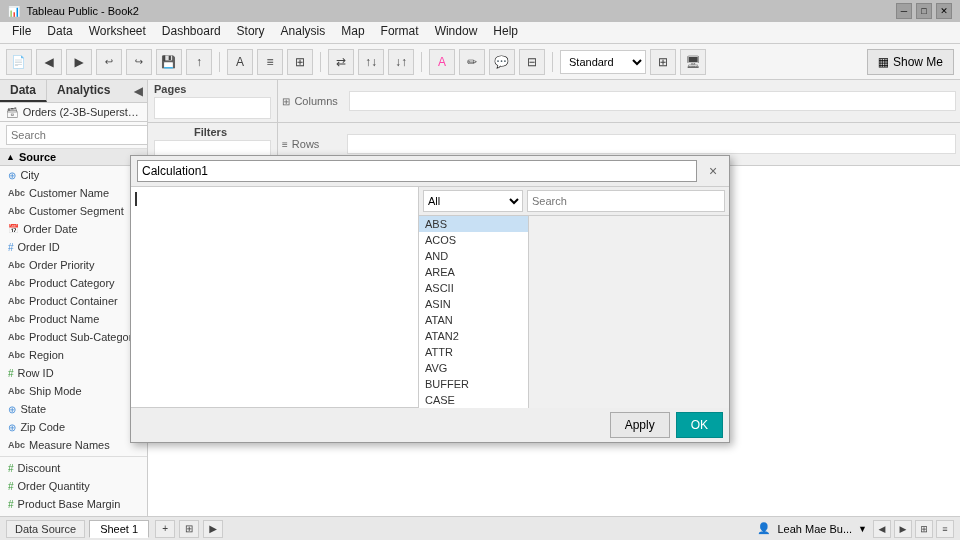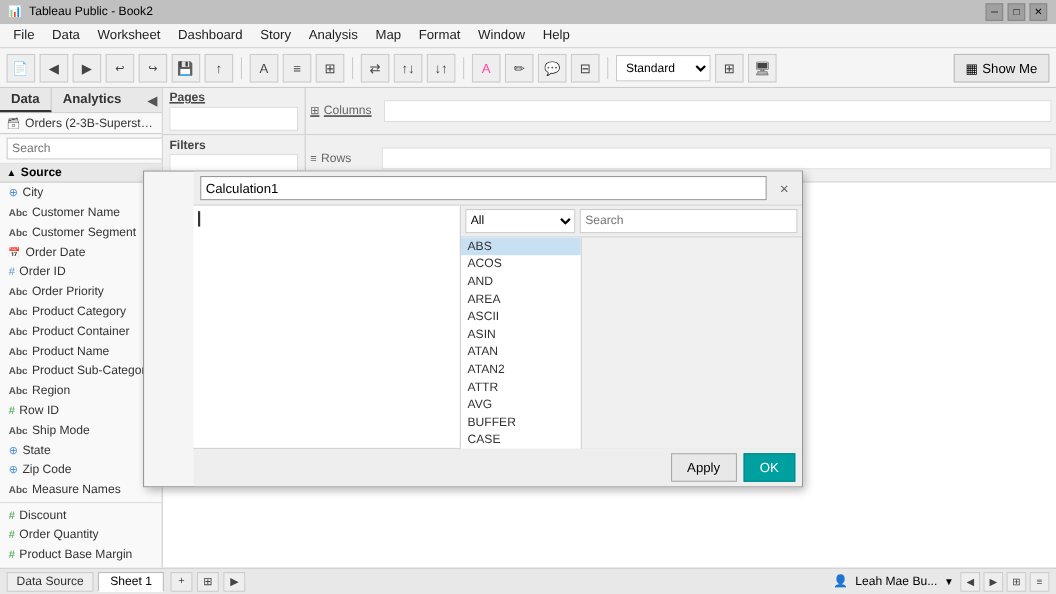--- a/index.html
+++ b/index.html
@@ -512,38 +512,38 @@
 
     </div>
   </div>
 
   <div style="flex:1; display:flex; flex-direction:column; overflow:hidden;">
 
     <div style="display:flex; height:100%;">
 
       <div style="flex:1; display:flex; flex-direction:column;">
 
-        <div style="display:flex; background:#f0f0f0; border-bottom:1px solid #ccc;text-decoration:underline;">
+        <div style="display:flex; background:#f0f0f0; border-bottom:1px solid #ccc;">
 
           <div style="width:130px; border-right:1px solid #ccc; padding:3px 6px;">
             <div style="font-size:11px; font-weight:bold; color:#444; margin-bottom:2px;">Pages</div>
             <div style="min-height:22px; background:white; border:1px solid #ddd;"></div>
           </div>
 
           <div style="flex:1; display:flex; align-items:center; padding:2px 4px;">
             <span style="font-size:10px; color:#666; margin-right:4px;">⊞</span>
             <span style="font-size:11px; color:#666; width:55px;">Columns</span>
             <div style="flex:1; height:20px; background:white; border:1px solid #ddd;"></div>
           </div>
         </div>
 
         <div style="display:flex; background:#f0f0f0; border-bottom:1px solid #ccc;">
 
           <div style="width:130px; border-right:1px solid #ccc; padding:3px 6px;">
-            <div style="font-size:11px; font-weight:bold; color:#444; margin-bottom:2px;">Filters</div>
+            <div style="font-size:11px; font-weight:bold; color:#444; margin-bottom:2px;margin-left:40px;">Filters</div>
             <div style="min-height:22px; background:white; border:1px solid #ddd;"></div>
           </div>
 
           <div style="flex:1; display:flex; align-items:center; padding:2px 4px;">
             <span style="font-size:10px; color:#666; margin-right:4px;">≡</span>
             <span style="font-size:11px; color:#666; width:55px;">Rows</span>
             <div style="flex:1; height:20px; background:white; border:1px solid #ddd;"></div>
           </div>
         </div>
 
@@ -573,21 +573,21 @@
     <span style="font-size:9px;">▼</span>
     <div style="display:flex; gap:3px;">
       <div class="toolbar-btn" style="width:18px; height:18px; font-size:9px;">◀</div>
       <div class="toolbar-btn" style="width:18px; height:18px; font-size:9px;">▶</div>
       <div class="toolbar-btn" style="width:18px; height:18px; font-size:9px;">⊞</div>
       <div class="toolbar-btn" style="width:18px; height:18px; font-size:9px;">≡</div>
     </div>
   </div>
 </div>
 
-<div class="calc-dialog" style="position:fixed; z-index:200;padding-left:45px;">
+<div class="calc-dialog" style="position:fixed; z-index:200;">
 
   <div class="calc-dialog-header">
     <input type="text" class="calc-name-input" value="Calculation1" style="">
     <div class="calc-close-btn">×</div>
   </div>
 
   <div class="calc-body">
 
     <div class="calc-editor" style="position:relative;">
       <div style="width:2px; height:14px; background:#333; display:inline-block; vertical-align:middle;"></div>

